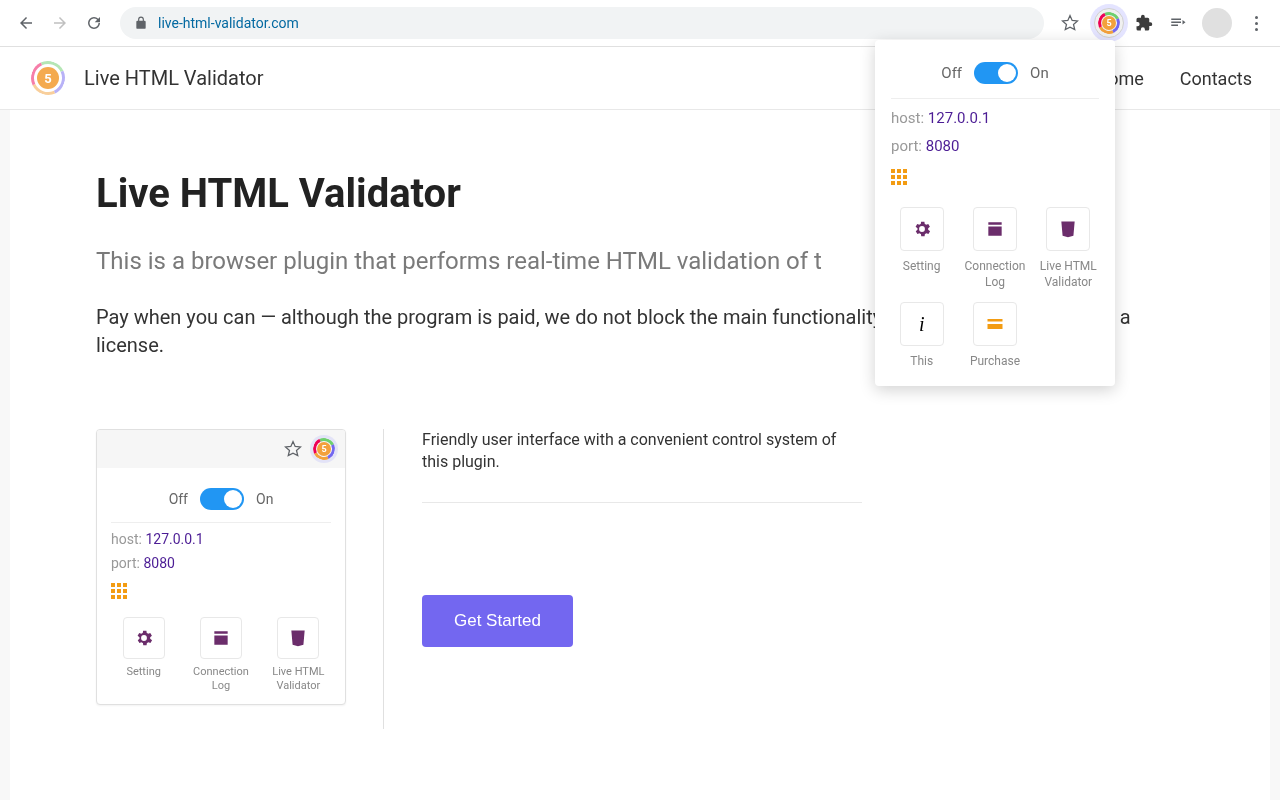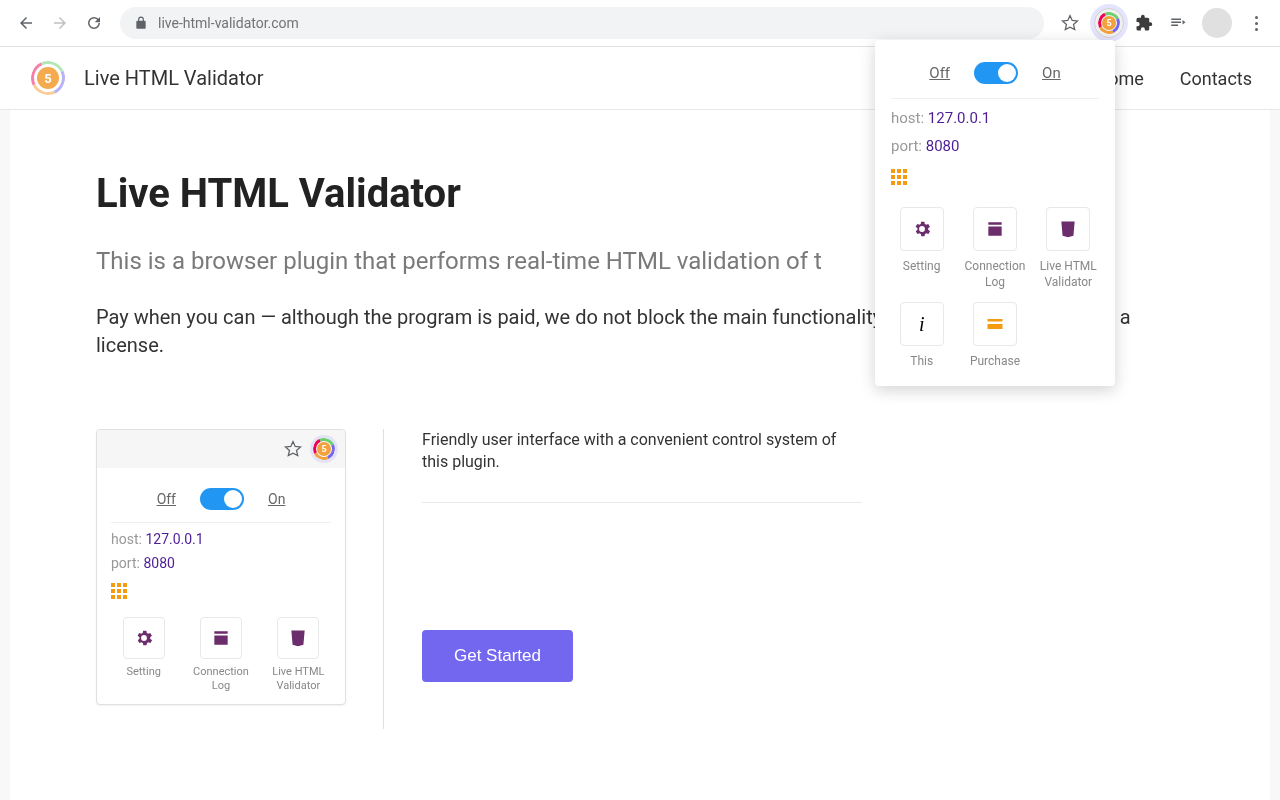--- a/index.html
+++ b/index.html
@@ -2,21 +2,21 @@
 <html><head>
 <meta charset="utf-8">
 <style>
 * { margin: 0; padding: 0; box-sizing: border-box; }
 body { font-family: -apple-system, BlinkMacSystemFont, "Segoe UI", Roboto, Arial, sans-serif; background: #fff; width: 1280px; height: 800px; overflow: hidden; position: relative; }
 
 
 .browser-bar { height: 47px; display: flex; align-items: center; padding: 0 12px; border-bottom: 1px solid #e0e0e0; gap: 6px; }
 .nav-btn { width: 28px; height: 28px; display: flex; align-items: center; justify-content: center; border-radius: 50%; cursor: pointer; color: #5f6368; }
 .nav-btn.disabled { color: #c0c0c0; }
-.url-bar { flex: 1; height: 32px; background: #f1f3f4; border-radius: 16px; display: flex; align-items: center; padding: 0 14px; margin: 0 6px; color: #737373; font-size: 14px; }
+.url-bar { flex: 1; height: 32px; background: #f1f3f4; border-radius: 16px; display: flex; align-items: center; padding: 0 14px; margin: 0 6px; color: #0369a1; font-size: 14px; }
 .lock-icon { margin-right: 10px; display: flex; align-items: center; }
 .ext-icon { width: 30px; height: 30px; display: flex; align-items: center; justify-content: center; border-radius: 50%; cursor: pointer; }
 .ext-icon.highlighted { background: #f0f0f0; box-shadow: 0 0 0 4px rgba(120,120,255,0.2); border: 1px solid #d0d0d0; }
 .avatar { width: 30px; height: 30px; border-radius: 50%; background: #e0e0e0; margin-left: 4px; }
 .menu-dots { width: 24px; display: flex; flex-direction: column; align-items: center; gap: 3px; margin-left: 6px; cursor: pointer; }
 .menu-dots span { width: 3px; height: 3px; background: #5f6368; border-radius: 50%; }
 
 
 .page-header { height: 63px; display: flex; align-items: center; padding: 0 28px; border-bottom: 1px solid #e8e8e8; }
 .logo { width: 40px; height: 40px; margin-right: 16px; display: flex; align-items: center; justify-content: center; }
@@ -28,27 +28,27 @@
 .page-body { background: #f8f8f8; height: calc(800px - 47px - 63px); padding: 0; position: relative; }
 .content-card { background: #fff; margin: 0 10px; height: 100%; padding: 60px 86px 0; position: relative; }
 .main-title { font-size: 40px; font-weight: 700; color: #222; margin-bottom: 30px; }
 .subtitle { font-size: 24px; color: #7a7a7a; margin-bottom: 28px; margin-top: 16px; }
 .body-text { font-size: 20px; color: #333; line-height: 1.4; max-width: 1060px; }
 
 .feature-row { display: flex; margin-top: 70px; gap: 0; }
 .feature-image { width: 288px; height: 300px; border-right: 1px solid #e0e0e0; padding-right: 40px; }
 .feature-text { flex: 1; padding-left: 38px; }
 .feature-desc { font-size: 16px; color: #333; line-height: 1.4; margin-bottom: 28px; padding-bottom: 28px; border-bottom: 1px solid #e8e8e8; max-width: 440px; }
-.get-started-btn { background: #7367f0; color: #fff; border: none; padding: 16px 32px; font-size: 17px; border-radius: 4px; cursor: pointer; margin-top: 99px; }
+.get-started-btn { background: #7367f0; color: #fff; border: none; padding: 16px 32px; font-size: 17px; border-radius: 4px; cursor: pointer; margin-top: 64px; }
 
 
 .mini-popup { width: 250px; border: 1px solid #e0e0e0; border-radius: 4px; overflow: hidden; background: #fff; box-shadow: 0 1px 2px rgba(0,0,0,0.05); }
 .mini-header { background: #f6f6f6; height: 38px; display: flex; align-items: center; justify-content: flex-end; padding: 0 10px; gap: 10px; }
 .mini-body { padding: 14px 14px 10px; }
-.toggle-row { display: flex; align-items: center; justify-content: center; gap: 24px; padding: 6px 0 12px; border-bottom: 1px solid #eee; font-size: 14px; color: #666; text-decoration: underline; }
+.toggle-row { display: flex; align-items: center; justify-content: center; gap: 12px; padding: 6px 0 12px; border-bottom: 1px solid #eee; font-size: 14px; color: #666; }
 .toggle { width: 44px; height: 22px; background: #2196f3; border-radius: 11px; position: relative; }
 .toggle::after { content: ''; position: absolute; right: 2px; top: 2px; width: 18px; height: 18px; background: #fff; border-radius: 50%; }
 .info-line { font-size: 14px; color: #999; margin-top: 8px; }
 .info-line .val { color: #4c1d95; }
 .dots-icon { display: grid; grid-template-columns: repeat(3, 4px); gap: 2px; margin-top: 12px; }
 .dots-icon span { width: 4px; height: 4px; background: #f39c12; }
 .mini-grid { display: grid; grid-template-columns: repeat(3, 1fr); gap: 12px; margin-top: 18px; text-align: center; }
 .mini-tile .icon-box { width: 42px; height: 42px; border: 1px solid #e8e8e8; border-radius: 4px; margin: 0 auto 6px; display: flex; align-items: center; justify-content: center; }
 .mini-tile .label { font-size: 11px; color: #888; line-height: 1.3; }
 

